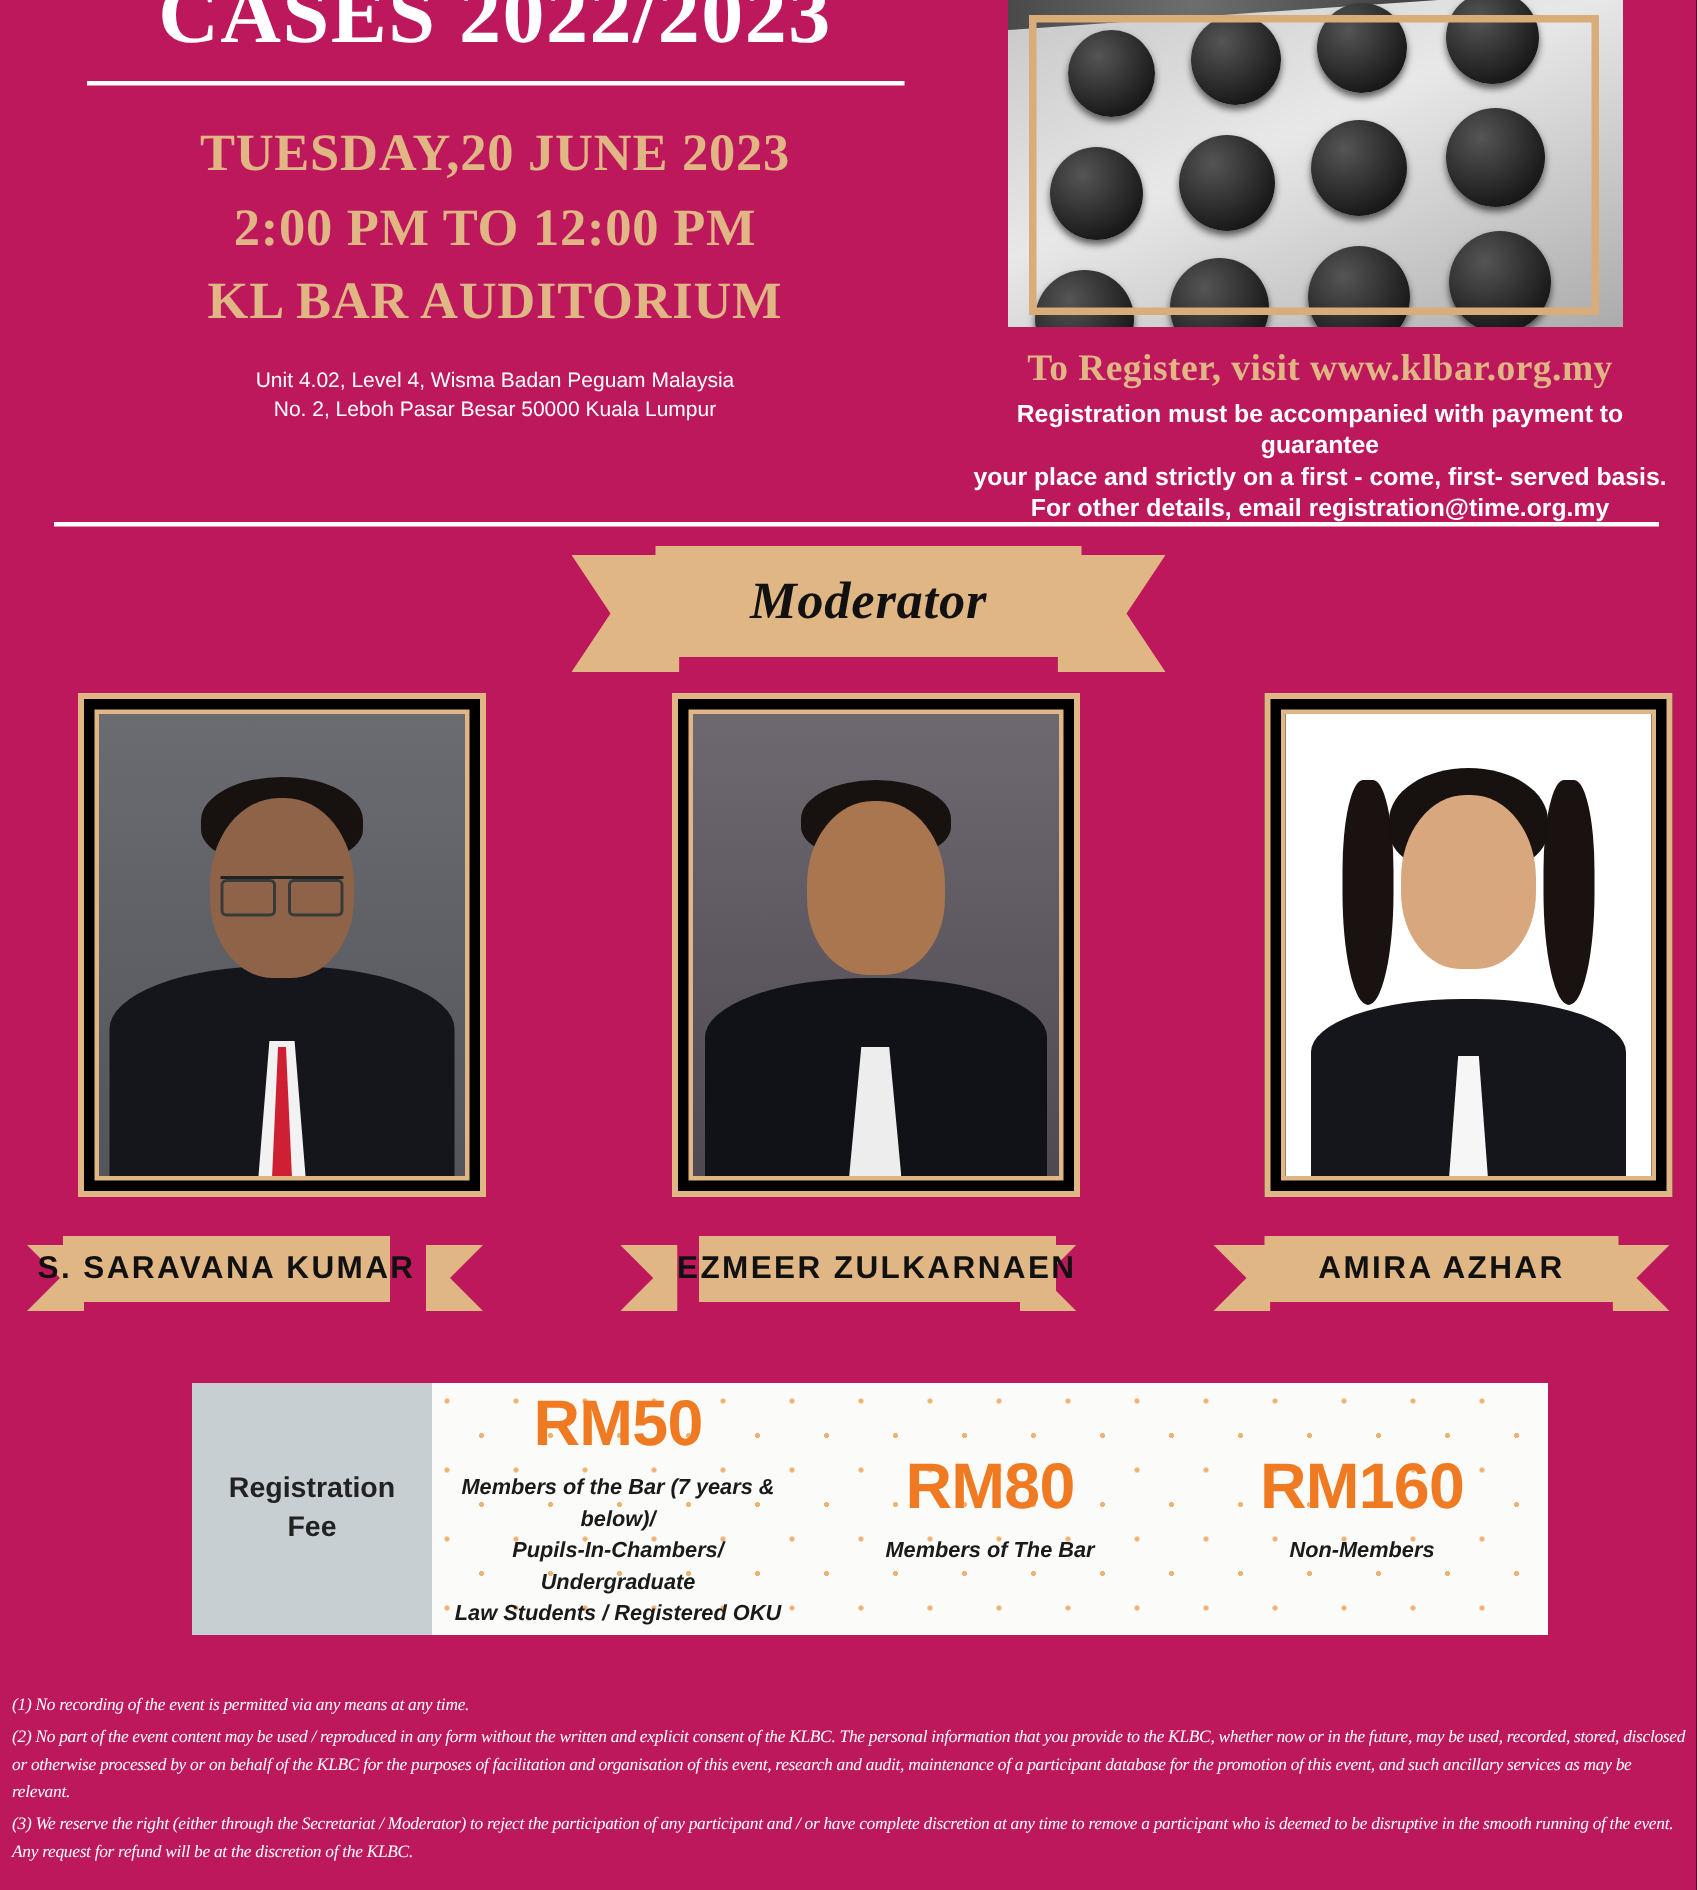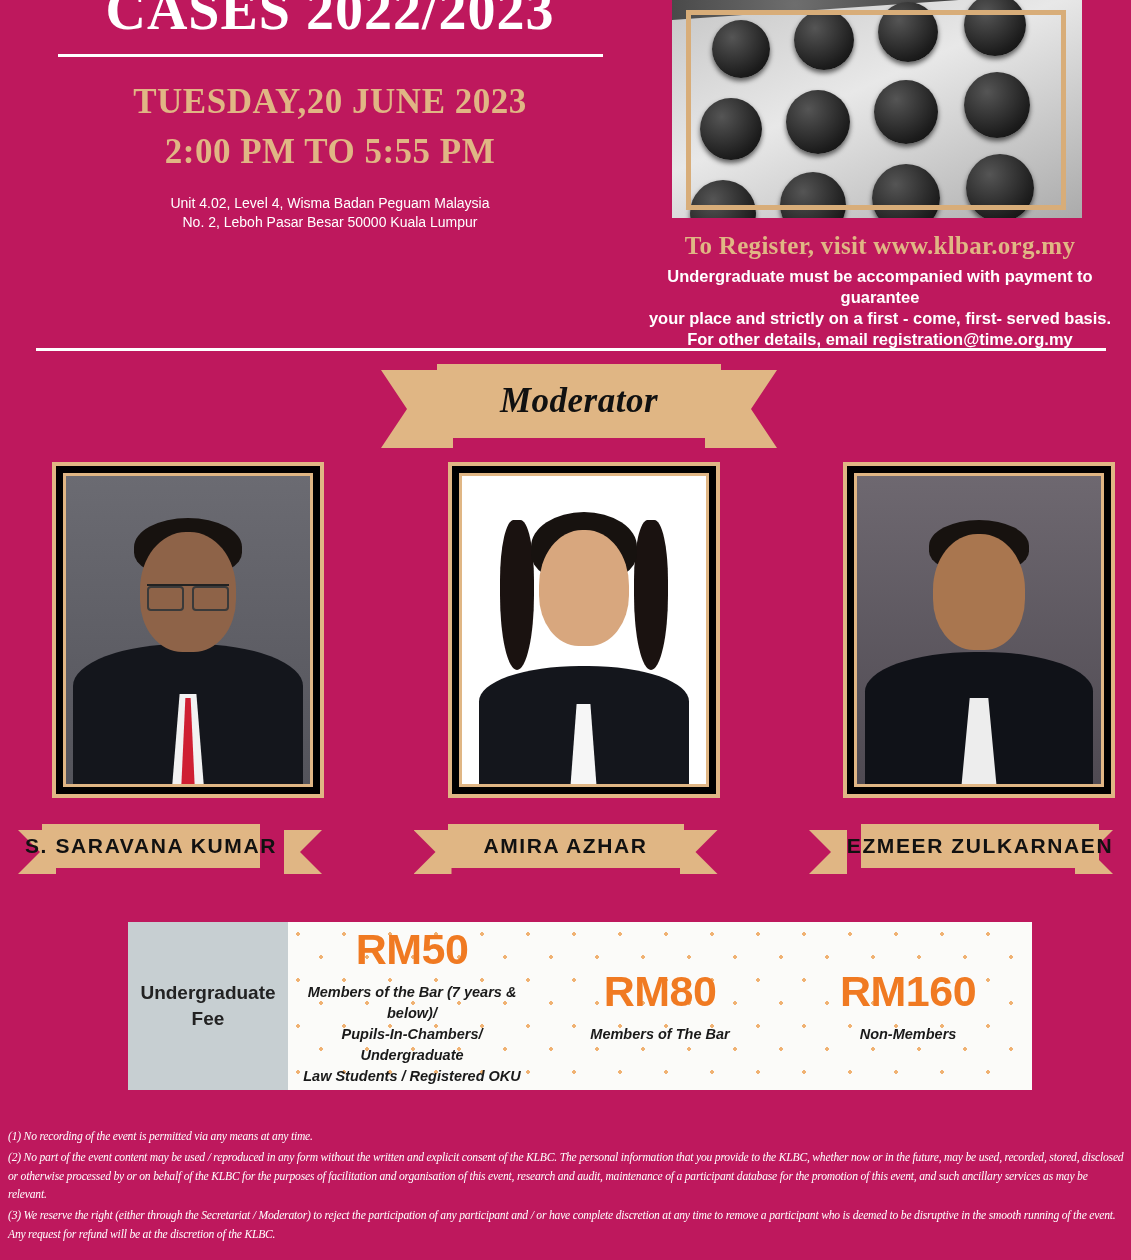--- a/index.html
+++ b/index.html
@@ -319,21 +319,22 @@
 <body>
 
 <div class="poster">
 
   <div class="top">
 
     <div class="title-block">
       <div class="main-title">CASES 2022/2023</div>
       <div class="title-rule"></div>
       <div class="date-line">TUESDAY,20 JUNE 2023</div>
-      <div class="time-line">2:00 PM TO 5:55 PM</div>
+      <div class="time-line">2:00 PM TO 12:00 PM</div>
+      <div class="venue-line">KL BAR AUDITORIUM</div>
       <div class="addr">
         <div>Unit 4.02, Level 4, Wisma Badan Peguam Malaysia</div>
         <div>No. 2, Leboh Pasar Besar 50000 Kuala Lumpur</div>
       </div>
     </div>
 
     <div class="keypad-wrap">
       <div class="keypad-bg"></div>
       <div class="keypad-plate"></div>
       <div class="key" style="left:40px;  top:62px;  width:58px; height:58px;"></div>
@@ -347,21 +348,21 @@
       <div class="key" style="left:18px;  top:222px; width:66px; height:66px;"></div>
       <div class="key" style="left:108px; top:214px; width:66px; height:66px;"></div>
       <div class="key" style="left:200px; top:206px; width:68px; height:68px;"></div>
       <div class="key" style="left:294px; top:196px; width:68px; height:68px;"></div>
       <div class="gold-frame"></div>
     </div>
 
     <div class="register-block">
       <div class="register-title">To Register, visit www.klbar.org.my</div>
       <div class="register-note">
-        <div>Undergraduate must be accompanied with payment to guarantee</div>
+        <div>Registration must be accompanied with payment to guarantee</div>
         <div>your place and strictly on a first - come, first- served basis.</div>
         <div>For other details, email registration@time.org.my</div>
       </div>
     </div>
 
     <div class="divider"></div>
   </div>
 
   <div class="banner">
     <div class="banner-tail left"></div>
@@ -387,20 +388,39 @@
       </div>
       <div class="name-ribbon">
         <div class="nr-tail l"></div>
         <div class="nr-tail r"></div>
         <div class="nr-main">
           <span>S. SARAVANA KUMAR</span>
         </div>
       </div>
     </div>
 
+    <div class="speaker sp3">
+      <div class="photo-frame">
+        <div class="photo-inner">
+          <div class="ph c"></div>
+          <div class="body" style="width:228px; height:132px; background:#101218;"></div>
+          <div class="shirt" style="width:62px; height:86px; background:#ededed;"></div>
+          <div class="hair" style="top:44px; width:100px; height:52px;"></div>
+          <div class="head" style="top:58px; width:92px; height:116px; background:#a9764f;"></div>
+        </div>
+      </div>
+      <div class="name-ribbon">
+        <div class="nr-tail l"></div>
+        <div class="nr-tail r"></div>
+        <div class="nr-main">
+          <span>EZMEER ZULKARNAEN</span>
+        </div>
+      </div>
+    </div>
+
     <div class="speaker sp2">
       <div class="photo-frame">
         <div class="photo-inner">
           <div class="ph b"></div>
           <div class="longhair-l"></div>
           <div class="longhair-r"></div>
           <div class="body" style="width:210px; height:118px; background:#14161c;"></div>
           <div class="shirt" style="width:46px; height:80px; background:#f6f6f6;"></div>
           <div class="hair" style="top:36px; width:106px; height:70px;"></div>
           <div class="head" style="top:54px; width:90px; height:116px; background:#d8a77e;"></div>
@@ -408,45 +428,26 @@
       </div>
       <div class="name-ribbon">
         <div class="nr-tail l"></div>
         <div class="nr-tail r"></div>
         <div class="nr-main">
           <span>AMIRA AZHAR</span>
         </div>
       </div>
     </div>
 
-    <div class="speaker sp3">
-      <div class="photo-frame">
-        <div class="photo-inner">
-          <div class="ph c"></div>
-          <div class="body" style="width:228px; height:132px; background:#101218;"></div>
-          <div class="shirt" style="width:62px; height:86px; background:#ededed;"></div>
-          <div class="hair" style="top:44px; width:100px; height:52px;"></div>
-          <div class="head" style="top:58px; width:92px; height:116px; background:#a9764f;"></div>
-        </div>
-      </div>
-      <div class="name-ribbon">
-        <div class="nr-tail l"></div>
-        <div class="nr-tail r"></div>
-        <div class="nr-main">
-          <span>EZMEER ZULKARNAEN</span>
-        </div>
-      </div>
-    </div>
-
   </div>
 
   <div class="fees">
     <div class="fee-label">
       <span>
-        <span>Undergraduate</span><br>
+        <span>Registration</span><br>
         <span>Fee</span>
       </span>
     </div>
     <div class="fee-body">
 
       <div class="fee-col">
         <div class="fee-price">RM50</div>
         <div class="fee-desc">
           <div>Members of the Bar (7 years &amp; below)/</div>
           <div>Pupils-In-Chambers/ Undergraduate</div>

